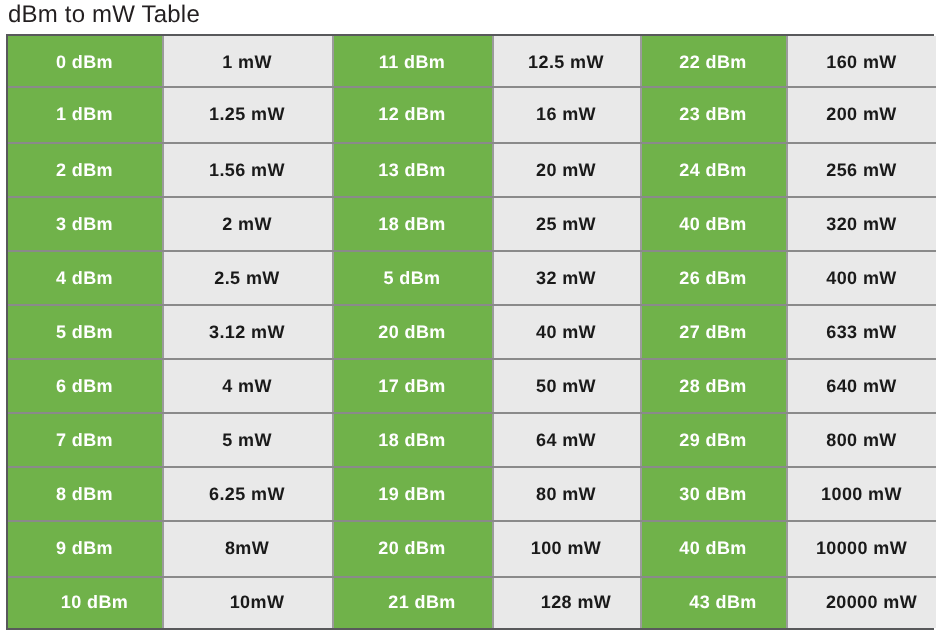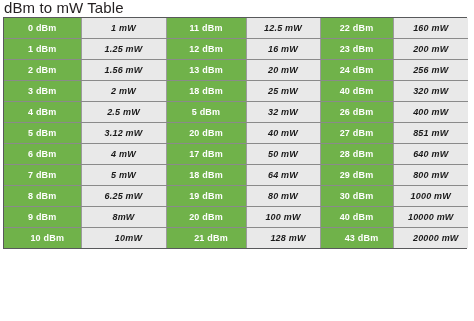--- a/index.html
+++ b/index.html
@@ -18,33 +18,33 @@
     position: relative;
     width: 474px;
     height: 321px;
     background: #ffffff;
   }
 
   #title {
     position: absolute;
     left: 4px;
     top: -1px;
-    font-size: 15px;
+    font-size: 12px;
     line-height: 17px;
     color: #231f20;
     letter-spacing: 0.1px;
     white-space: nowrap;
   }
 
   #table-wrap {
     position: absolute;
     left: 3px;
     top: 17px;
     width: 464px;
-    height: 232px;
+    height: 298px;
     box-sizing: border-box;
     border: 1px solid #58595b;
     background: #fef9c3;
   }
 
   table.dbm-table {
     width: 100%;
     height: 100%;
     border-collapse: collapse;
     table-layout: fixed;
@@ -75,21 +75,20 @@
 
   td.c-dbm {
     background: #70b24a;
     color: #ffffff;
     border-right-color: #3f6f28;
     border-bottom-color: #3f6f28;
   }
   td.c-mw {
     background: #e9e9e9;
     color: #1a1a1a;
-    font-style: italic;
   }
 
   
   col.col-1 { width: 77px; }
   col.col-2 { width: 85px; }
   col.col-3 { width: 80px; }
   col.col-4 { width: 74px; }
   col.col-5 { width: 73px; }
   col.col-6 { width: 75px; }
 </style>
@@ -150,21 +149,21 @@
             <td class="c-mw">32 mW</td>
             <td class="c-dbm">26 dBm</td>
             <td class="c-mw">400 mW</td>
           </tr>
           <tr>
             <td class="c-dbm">5 dBm</td>
             <td class="c-mw">3.12 mW</td>
             <td class="c-dbm">20 dBm</td>
             <td class="c-mw">40 mW</td>
             <td class="c-dbm">27 dBm</td>
-            <td class="c-mw">851 mW</td>
+            <td class="c-mw">633 mW</td>
           </tr>
           <tr>
             <td class="c-dbm">6 dBm</td>
             <td class="c-mw">4 mW</td>
             <td class="c-dbm">17 dBm</td>
             <td class="c-mw">50 mW</td>
             <td class="c-dbm">28 dBm</td>
             <td class="c-mw">640 mW</td>
           </tr>
           <tr>

